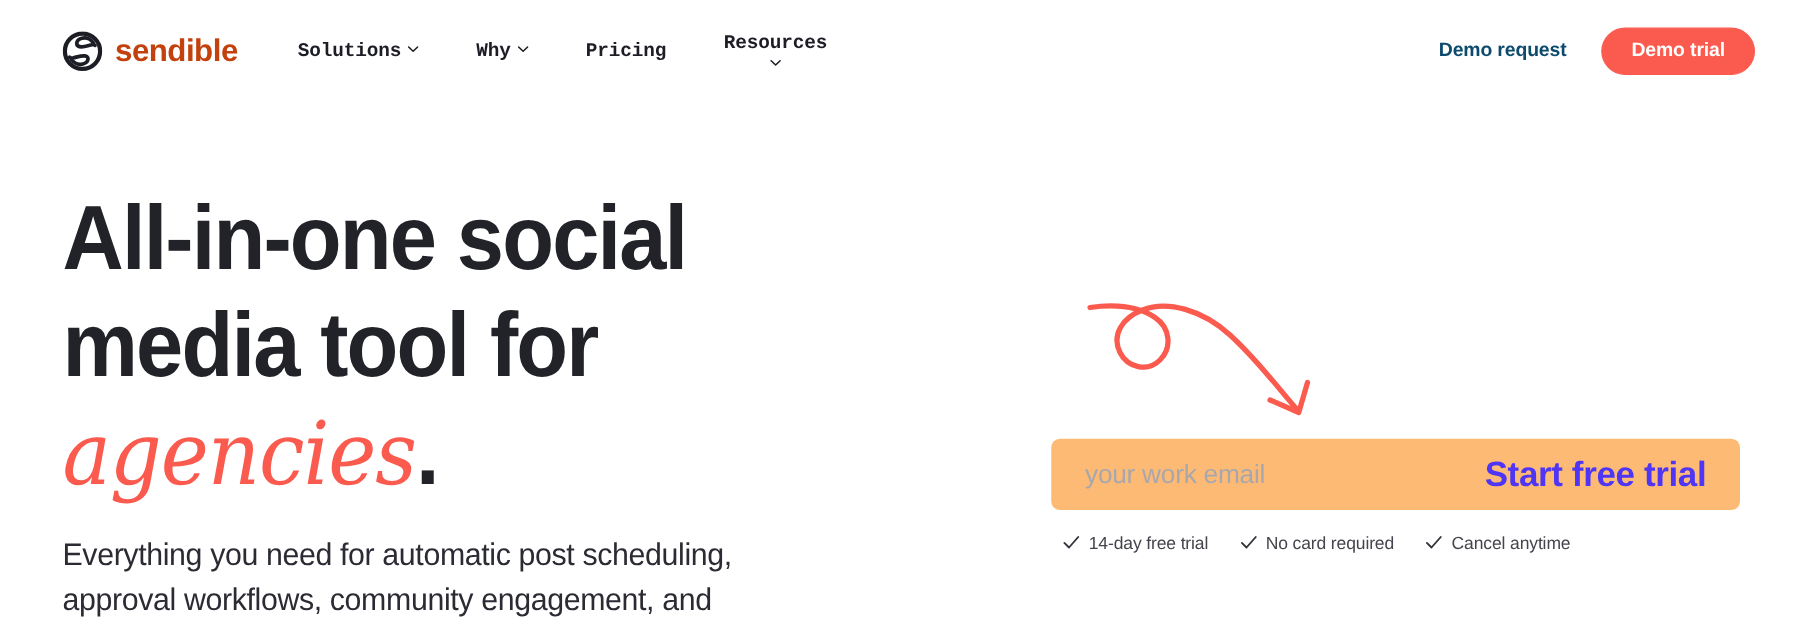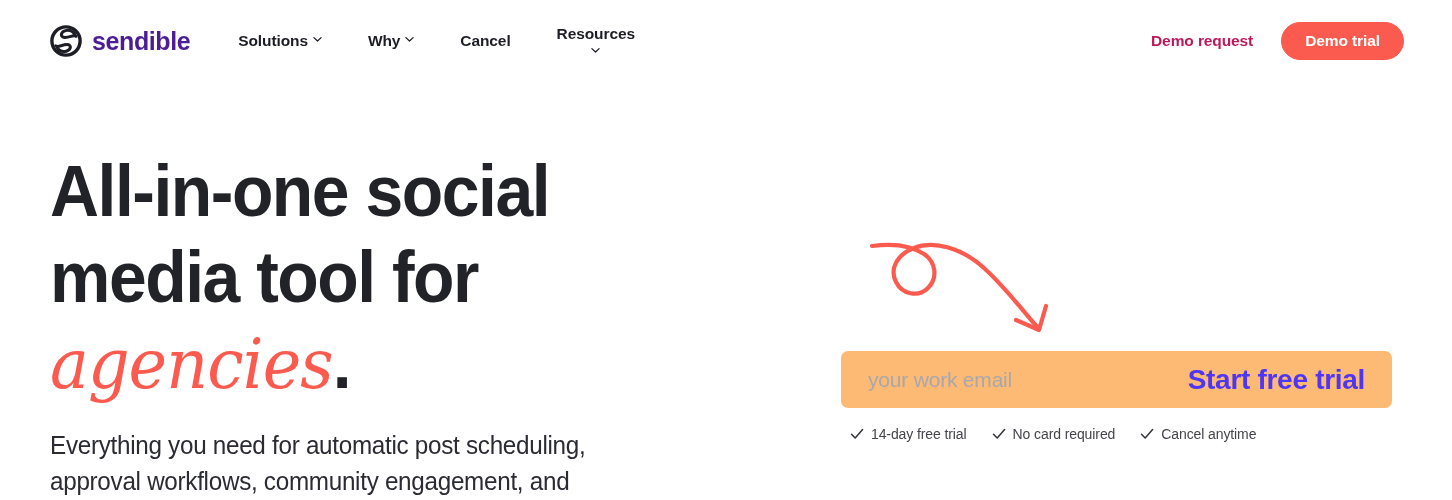--- a/index.html
+++ b/index.html
@@ -36,21 +36,21 @@
   }
   .brand-mark {
     width: 32px;
     height: 32px;
     display: block;
     flex: none;
   }
   .brand-name {
     font-size: 25px;
     font-weight: 700;
-    color: #4c1d95;
+    color: #c2410c;
     letter-spacing: -0.4px;
     line-height: 1;
   }
 
   .nav-links {
     display: flex;
     align-items: center;
     gap: 0px;
   }
   .nav-item {
@@ -58,20 +58,21 @@
     align-items: center;
     gap: 5px;
     font-size: 15.5px;
     font-weight: 700;
     color: #1d1d26;
     padding: 8px 0;
     margin-right: 46px;
     cursor: pointer;
     white-space: nowrap;
     letter-spacing: -0.1px;
+    font-family: Liberation Mono, monospace;
   }
   .nav-item:last-child { margin-right: 0; flex-direction: column; }
   .caret {
     display: inline-block;
     width: 9px;
     height: 9px;
     flex: none;
     position: relative;
     top: -1px;
   }
@@ -79,21 +80,21 @@
 
   .nav-right {
     margin-left: auto;
     display: flex;
     align-items: center;
     gap: 0;
   }
   .demo-link {
     font-size: 15.5px;
     font-weight: 700;
-    color: #be185d;
+    color: #0c4a6e;
     text-decoration: none;
     cursor: pointer;
     letter-spacing: -0.1px;
     white-space: nowrap;
     margin-right: 28px;
   }
   .btn-signin {
     font-size: 15.5px;
     font-weight: 700;
     color: #4f35f5;
@@ -284,21 +285,21 @@
     <span class="nav-item">
       <span>Why</span>
       <span class="caret">
         <svg viewBox="0 0 10 7" width="9" height="7" aria-hidden="true">
           <path d="M1 1.4 L5 5.2 L9 1.4" fill="none" stroke="#1d1d26" stroke-width="1.4" stroke-linecap="round" stroke-linejoin="round"></path>
         </svg>
       </span>
     </span>
 
     <span class="nav-item">
-      <span>Cancel</span>
+      <span>Pricing</span>
     </span>
 
     <span class="nav-item">
       <span>Resources</span>
       <span class="caret">
         <svg viewBox="0 0 10 7" width="9" height="7" aria-hidden="true">
           <path d="M1 1.4 L5 5.2 L9 1.4" fill="none" stroke="#1d1d26" stroke-width="1.4" stroke-linecap="round" stroke-linejoin="round"></path>
         </svg>
       </span>
     </span>

